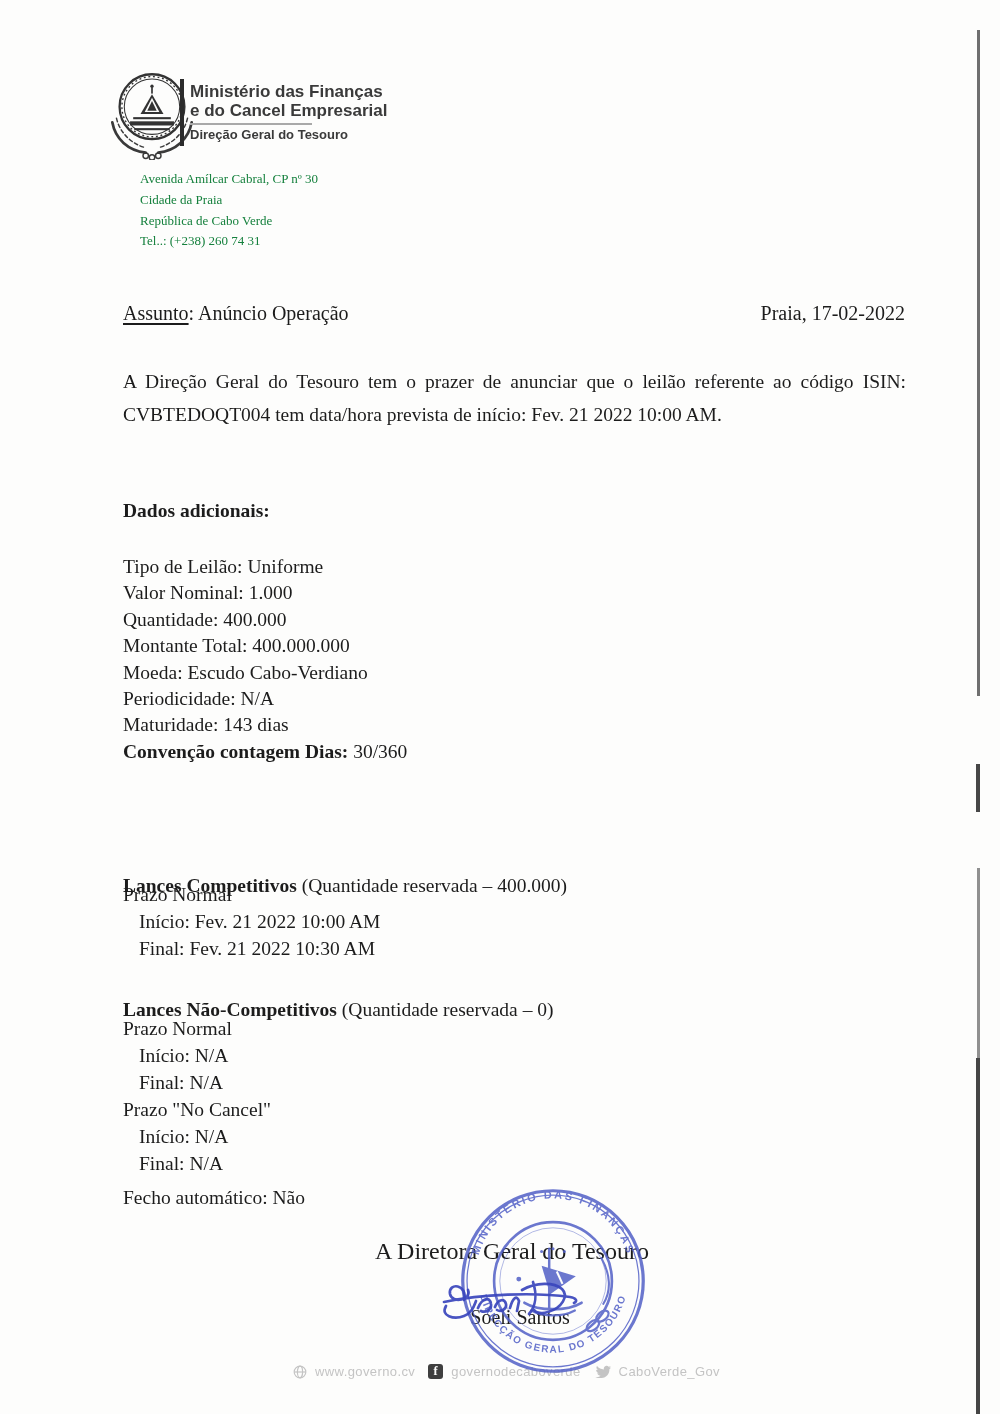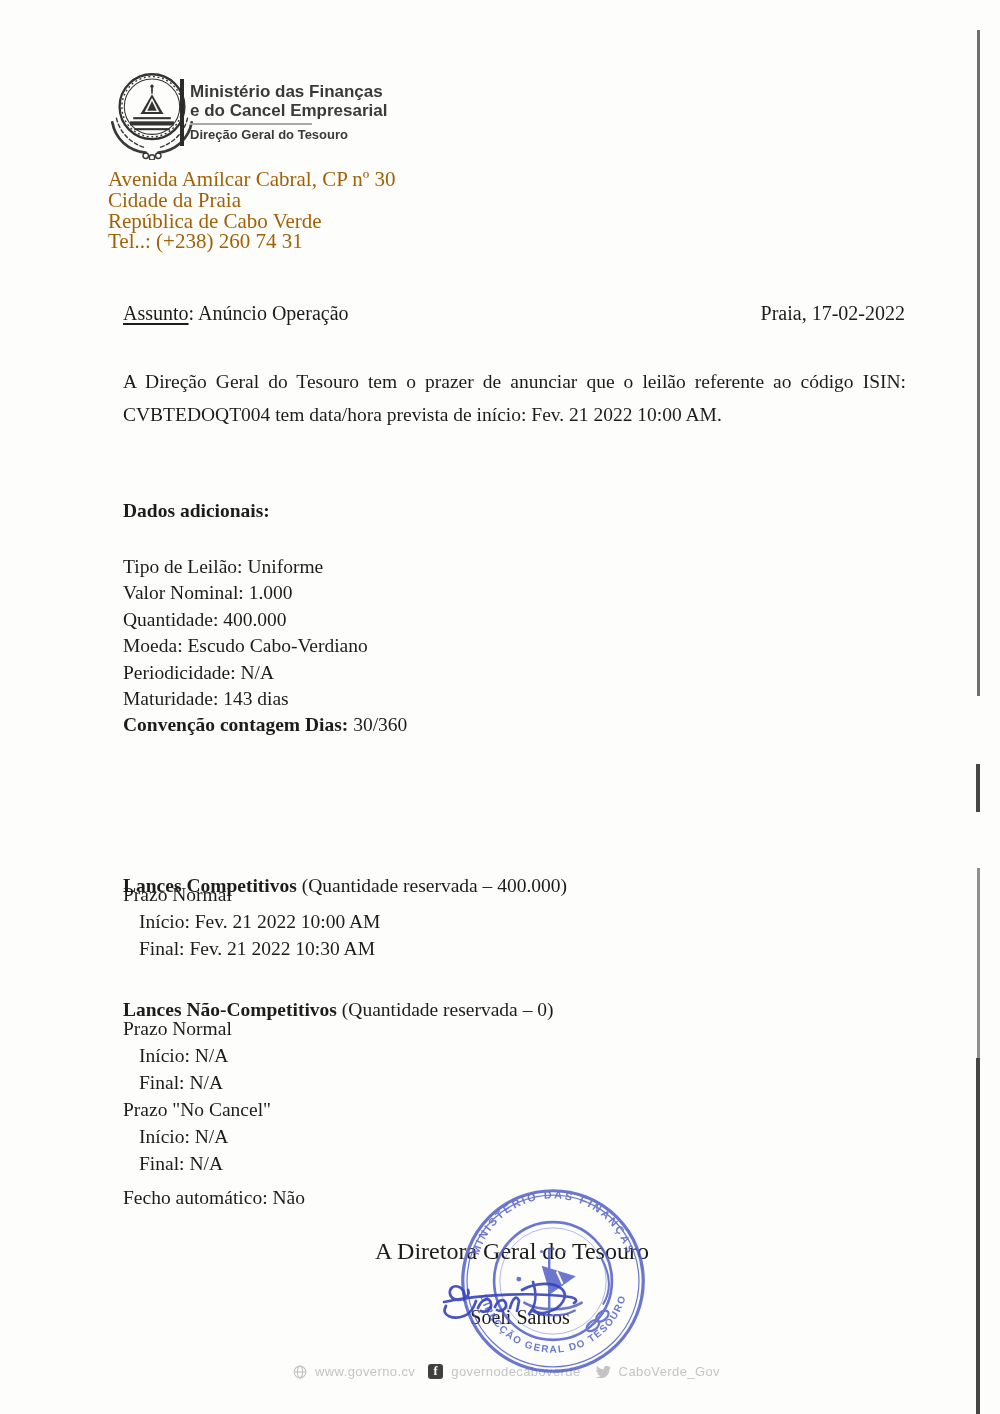--- a/index.html
+++ b/index.html
@@ -8,21 +8,21 @@
 
   
   .logo-svg{position:absolute;left:106px;top:68px;width:92px;height:92px;}
   .hdr-bar{position:absolute;left:180px;top:79px;width:3.5px;height:67px;background:#2b2b2b;}
   .hdr-text{position:absolute;left:190px;top:83px;font-family:"Liberation Sans", sans-serif;color:#3a3a3a;}
   .hdr-l1,.hdr-l2{font-size:17px;font-weight:bold;line-height:18.5px;white-space:nowrap;}
   .hdr-rule{width:122px;height:2px;background:#a9a9a9;margin:3px 0 2px 0;}
   .hdr-dep{font-size:13px;font-weight:bold;white-space:nowrap;}
 
   
-  .address{position:absolute;left:108px;top:169px;font-size:21px;line-height:20.8px;color:#a16207;}
+  .address{position:absolute;left:140px;top:169px;font-size:13px;line-height:20.8px;color:#15803d;}
 
   
   .subject-row{position:absolute;left:123px;top:300px;width:782px;display:flex;
                justify-content:space-between;font-size:20px;line-height:26px;}
   .subject-label{font-weight:normal;text-decoration:underline;text-decoration-thickness:2px;text-underline-offset:3px;text-align:center;}
 
   
   .intro{position:absolute;left:123px;top:366px;width:783px;font-size:19.5px;line-height:32.5px;}
   .intro-l1{text-align:justify;text-align-last:justify;}
 
@@ -114,20 +114,21 @@
     <div class="intro-l1">A Direção Geral do Tesouro tem o prazer de anunciar que o leilão referente ao código ISIN:</div>
     <div>CVBTEDOQT004 tem data/hora prevista de início: Fev. 21 2022 10:00 AM.</div>
   </div>
 
   <div class="sec-title" style="top:474px;">Dados adicionais:</div>
 
   <div class="list-block">
     <div>Tipo de Leilão: Uniforme</div>
     <div>Valor Nominal: 1.000</div>
     <div>Quantidade: 400.000</div>
+    <div>Montante Total: 400.000.000</div>
     <div>Moeda: Escudo Cabo-Verdiano</div>
     <div>Periodicidade: N/A</div>
     <div>Maturidade: 143 dias</div>
     <div><span class="h-bold">Convenção contagem Dias:</span><span> 30/360</span></div>
   </div>
 
   <div class="sec-title lances" style="top:849px;"><span>Lances Competitivos</span><span class="suffix"> (Quantidade reservada – 400.000)</span></div>
 
   <div class="prazo-block" style="top:881px;">
     <div>Prazo Normal</div>

